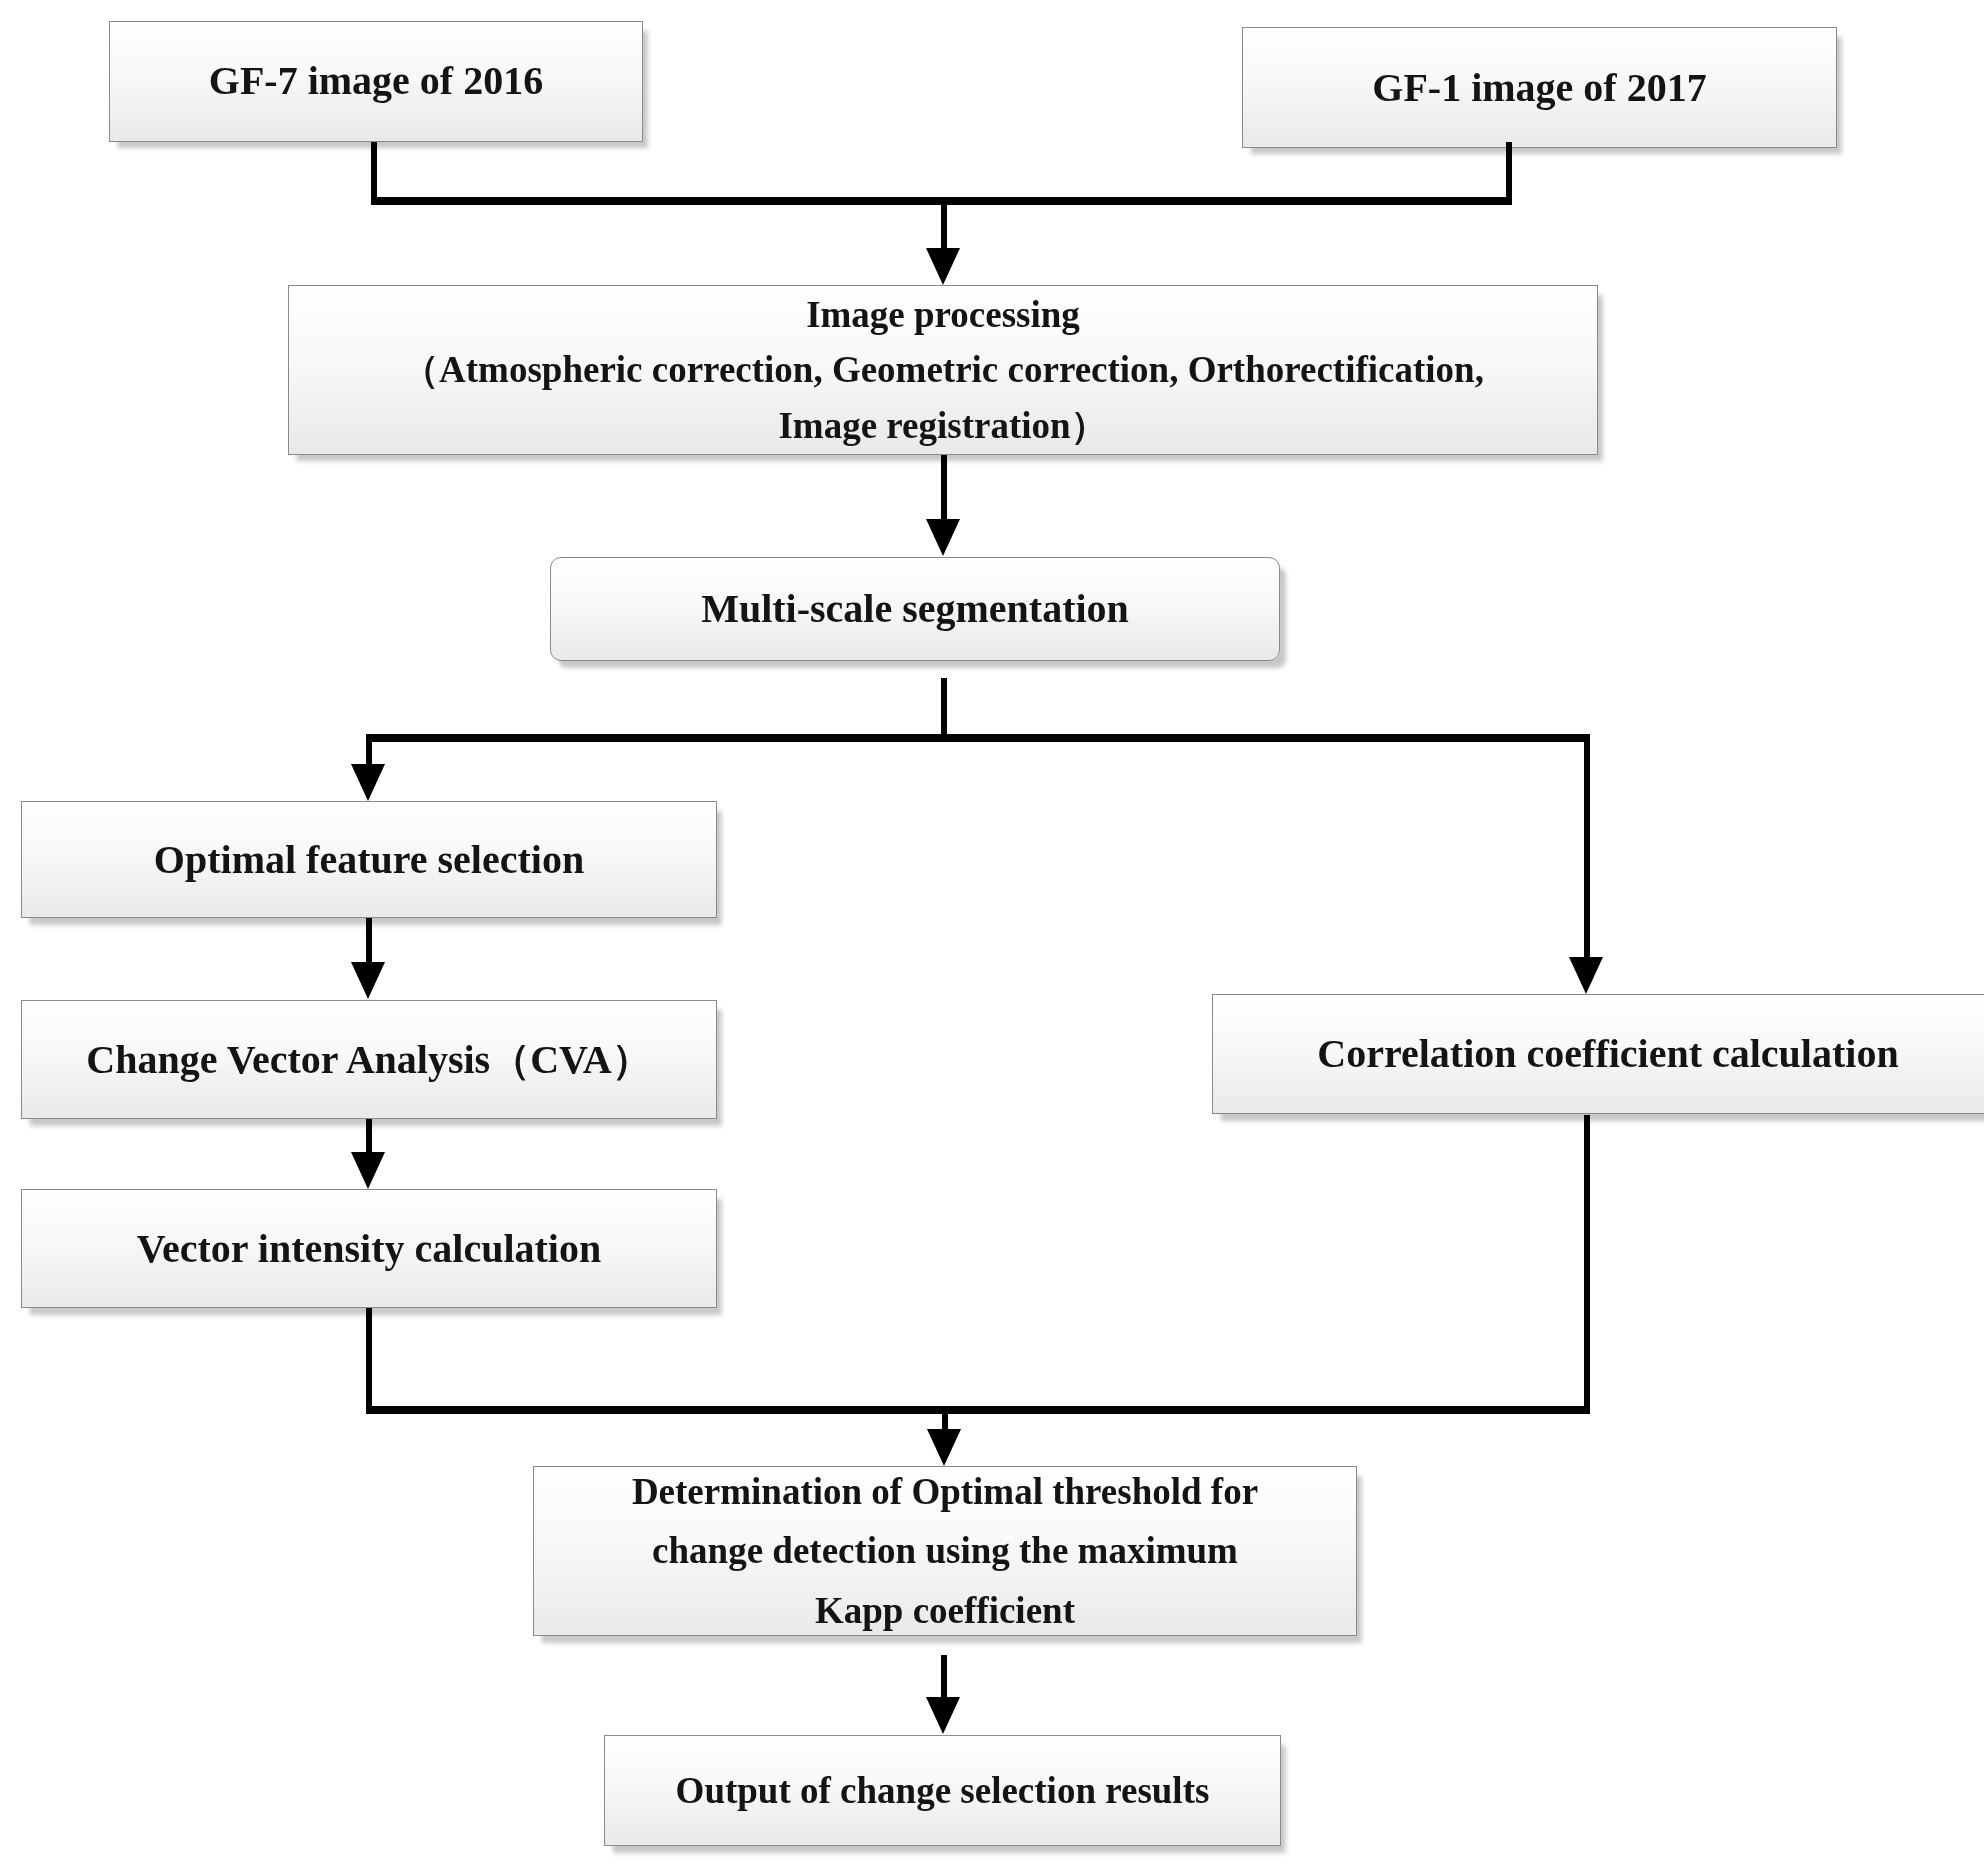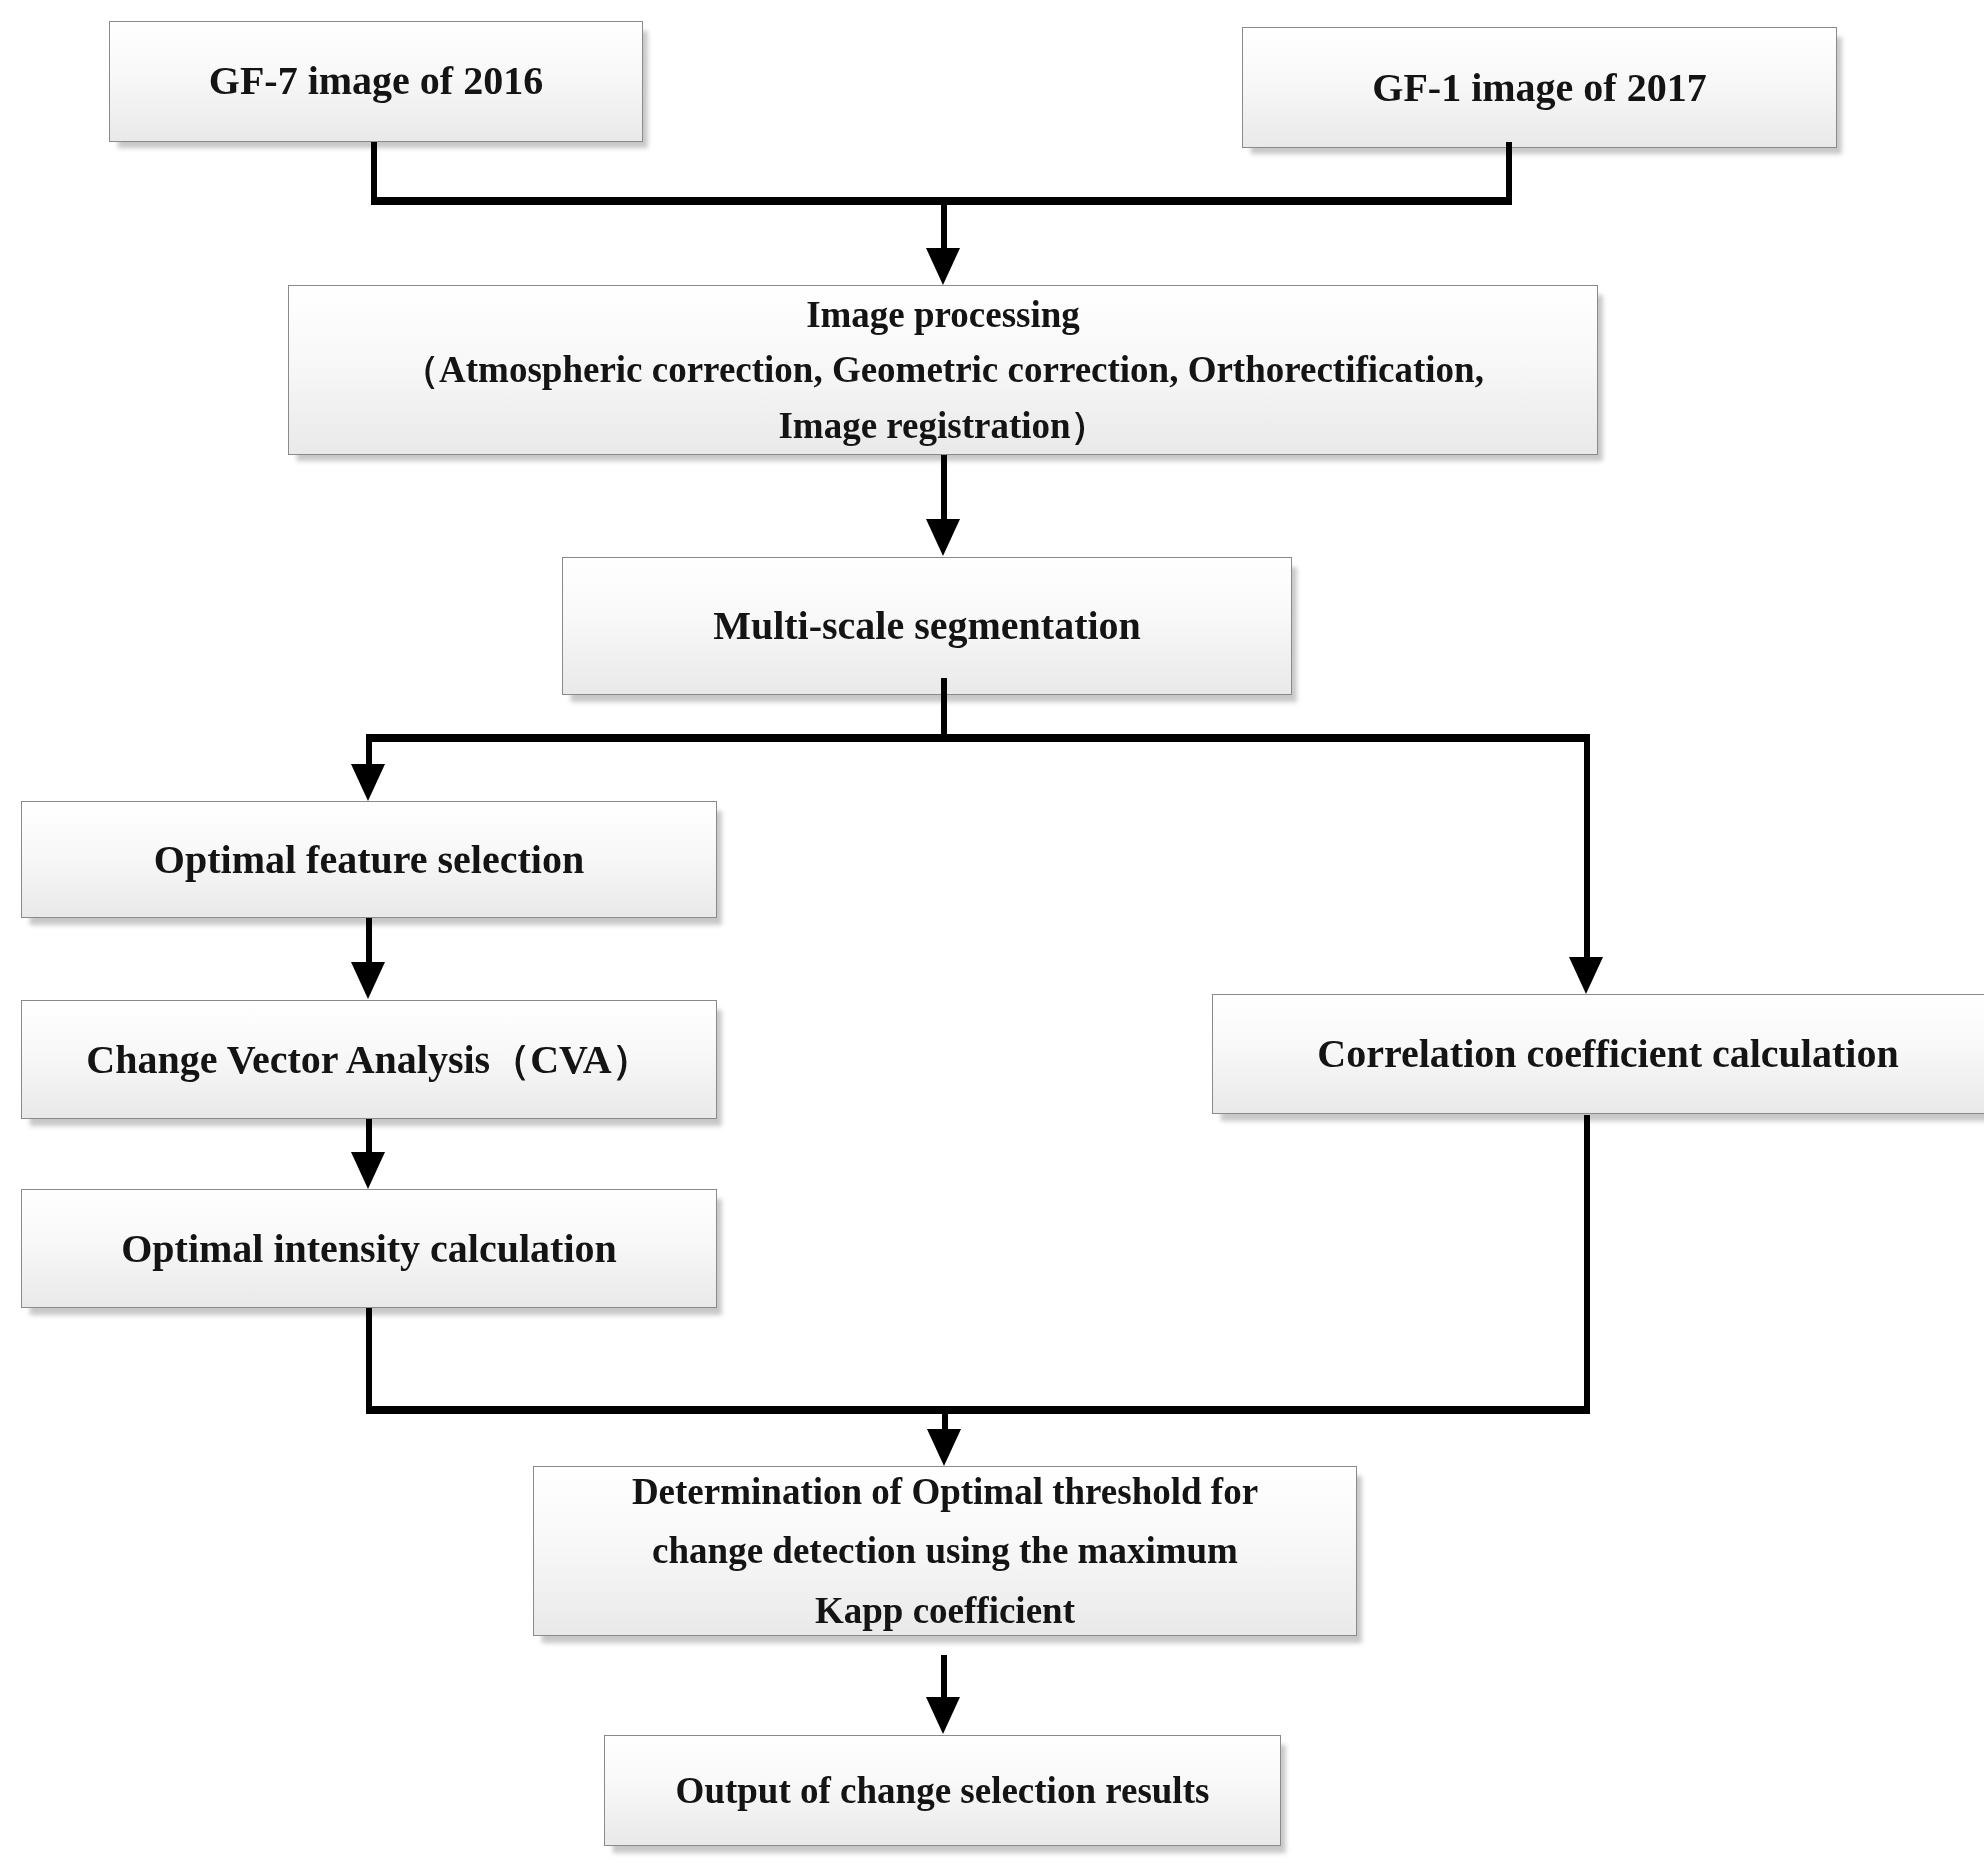--- a/index.html
+++ b/index.html
@@ -28,21 +28,21 @@
     text-align: center;
     font-weight: 700;
     font-size: 40px;
     line-height: 1.35;
     color: #141414;
     white-space: pre-line;
   }
   #n-gf2016   { left: 109px;  top: 20.6px;   width: 534px;  height: 121px; }
   #n-gf2017   { left: 1242px; top: 27px;   width: 595px;  height: 121px; }
   #n-improc   { left: 288px;  top: 285px;  width: 1310px; height: 170px; font-size: 37px; line-height: 1.5; }
-  #n-seg      { left: 562px;  top: 557px;  width: 730px; height: 138px; }
+  #n-seg      { left: 550px;  top: 557px;  width: 730px; height: 104px; border-radius: 11px; }
   #n-feat     { left: 21px;   top: 801px; width: 696px; height: 117px; }
   #n-cva      { left: 21px;   top: 1000px; width: 696px; height: 119px; text-align: right; }
   #n-intens   { left: 21px;   top: 1189px; width: 696px; height: 119px; }
   #n-corr     { left: 1212px; top: 994px; width: 792px; height: 120px; }
   #n-thresh   { left: 533px;  top: 1466px; width: 824px; height: 170px; font-size: 37px; line-height: 1.6; }
   #n-output   { left: 604px;  top: 1735px; width: 677px; height: 111px; font-size: 37px; }
 
   
   .v  { position: absolute; width: 5.8px;  background: #000000; }
   .h  { position: absolute; height: 8.4px; background: #000000; }
@@ -88,21 +88,21 @@
   <div class="node" id="n-improc">Image processing
 （Atmospheric correction, Geometric correction, Orthorectification,
 Image registration）</div>
 
   <div class="node" id="n-seg">Multi-scale segmentation</div>
 
   <div class="node" id="n-feat">Optimal feature selection</div>
 
   <div class="node" id="n-cva">Change Vector Analysis（CVA）</div>
 
-  <div class="node" id="n-intens">Optimal intensity calculation</div>
+  <div class="node" id="n-intens">Vector intensity calculation</div>
 
   <div class="node" id="n-corr">Correlation coefficient calculation</div>
 
   <div class="node" id="n-thresh">Determination of Optimal threshold for
 change detection using the maximum
 Kapp coefficient</div>
 
   <div class="node" id="n-output">Output of change selection results</div>
 
   <div class="v" id="c1"></div>

